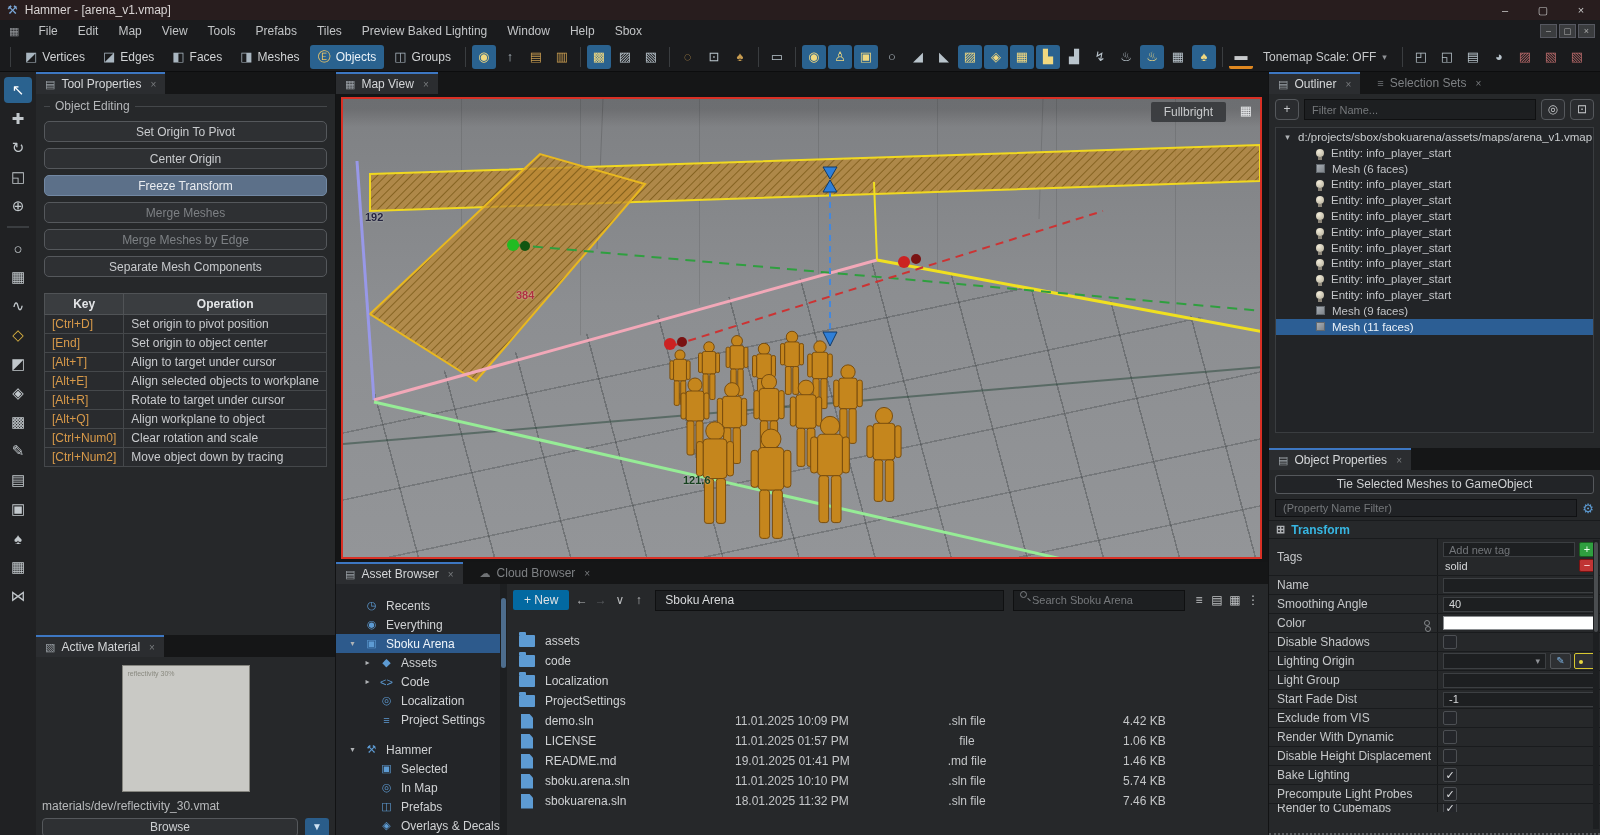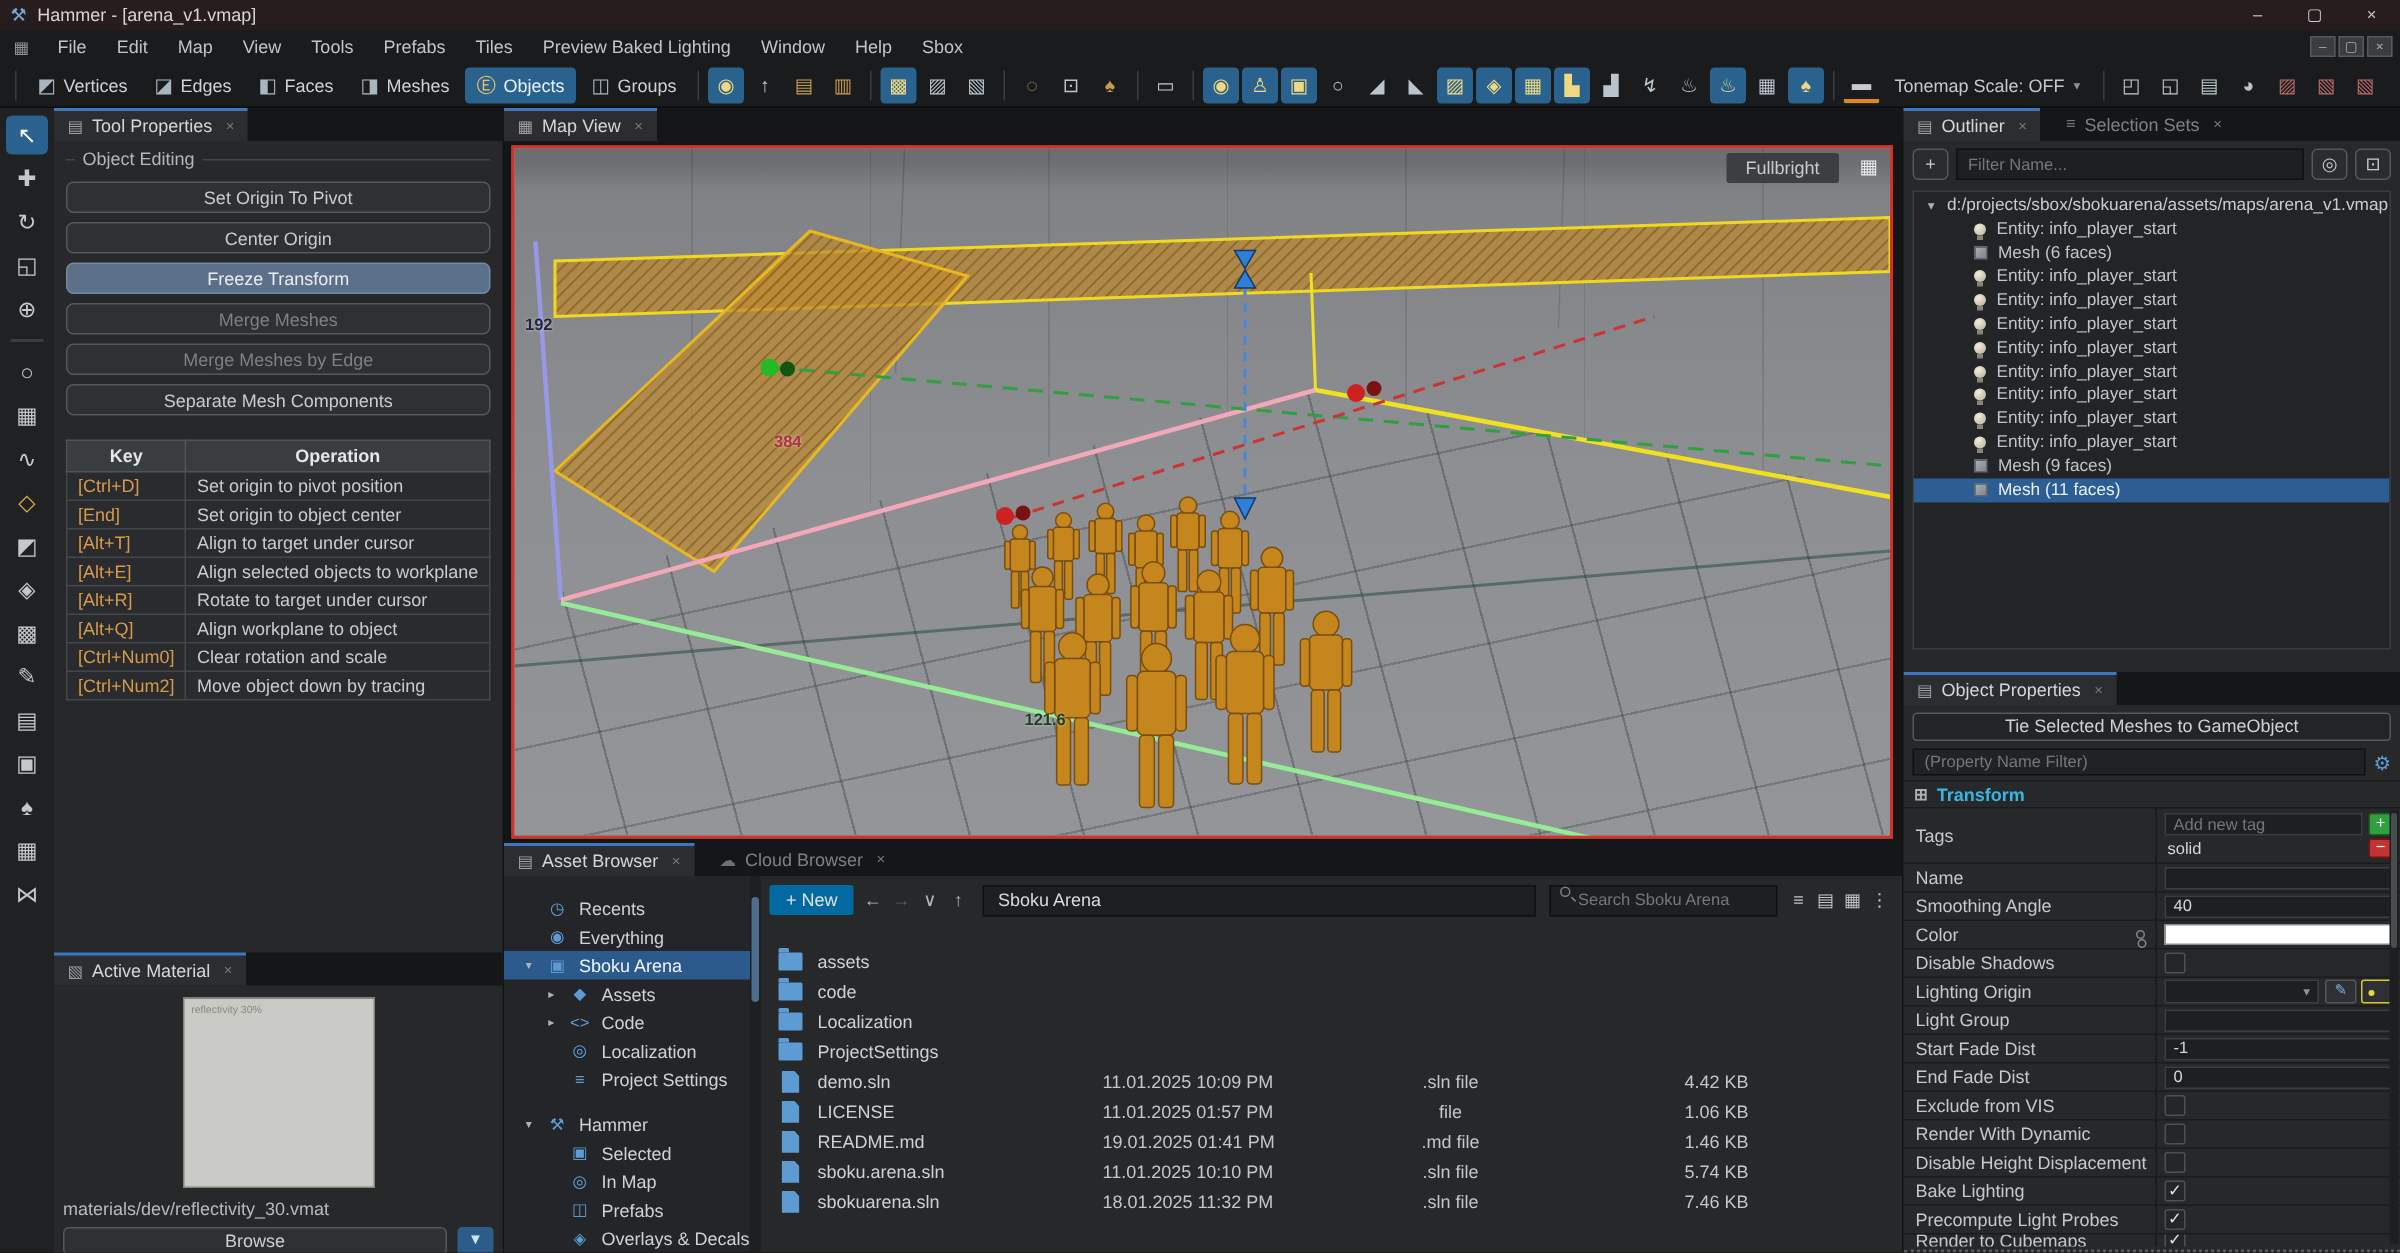--- a/index.html
+++ b/index.html
@@ -76,21 +76,21 @@
       linear-gradient(180deg,rgba(0,0,0,.14) 0 10px,rgba(0,0,0,0) 28px),
       repeating-linear-gradient(90deg,transparent 0 118px,rgba(0,0,0,.10) 118px 119px),
       linear-gradient(180deg,#7e8083 0,#8c8e91 45%,#949699 100%)}
   .vp-floor{position:absolute;inset:0;clip-path:polygon(0 65%,58% 35%,100% 50%,100% 100%,0 100%);
     background:
       repeating-linear-gradient(75deg,transparent 0 72px,rgba(45,50,52,.33) 72px 73.5px),
       repeating-linear-gradient(168deg,transparent 0 64px,rgba(45,50,52,.28) 64px 65.5px),
       linear-gradient(180deg,#8b8d90 35%,#939598 100%)}
   #scene{position:absolute;inset:0}
   .vp-label{position:absolute;font-weight:bold;font-size:11px;text-shadow:0 0 2px rgba(245,245,245,.65)}
-  .lb-blue{color:#23233e;left:7px;top:112px}
+  .lb-blue{color:#23233e;left:22px;top:112px}
   .lb-red{color:#b03040;left:173px;top:190px}
   .lb-green{color:#17411f;left:340px;top:375px}
   .fullbright{position:absolute;top:3px;right:34px;background:rgba(56,58,61,.93);padding:3px 13px;border-radius:2px;color:#c9cbcd}
   .vp-grid-btn{position:absolute;top:4px;right:8px;color:#e8eaec;font-size:13px}
 
   
   .ab{position:absolute;left:0;right:0;top:490px;bottom:0;background:#26282a}
   .ab-body{position:absolute;top:22px;bottom:0;left:0;right:0;display:flex}
   .ab-side{width:164px;background:#232528;padding-top:12px}
   .srow{height:19px;display:flex;align-items:center;gap:7px;padding-left:12px;color:#d0d2d4}
@@ -100,21 +100,21 @@
   .sarrow{width:9px;color:#b0b3b6;font-size:8px;text-align:center;flex:0 0 auto}
   .sico{color:#5d9bd3;font-size:11px;width:15px;text-align:center;flex:0 0 auto}
   .ab-scroll{width:7px;background:#1d1f21;position:relative}
   .ab-scroll::after{content:"";position:absolute;left:1px;right:1px;top:14px;height:70px;background:#4d6d8d;border-radius:3px}
   .ab-main{flex:1;position:relative}
   .ab-nav{height:22px;margin:5px 6px 0;display:flex;align-items:center;gap:5px}
   .newbtn{background:#0369a1;color:#e0e2e4;padding:3px 11px;border-radius:2px}
   .navarrow{color:#b8babc;width:15px;text-align:center}
   .navarrow.dim{color:#5a5d60}
   .pathfield{flex:1;background:#1d1f21;border:1px solid #0f1011;height:21px;line-height:19px;padding:0 9px;color:#d8dadc;margin:0 4px}
-  .searchbox{width:152px;background:#1d1f21;border:1px solid #0f1011;height:21px;display:flex;gap:5px;padding:0 6px}
+  .searchbox{width:172px;background:#1d1f21;border:1px solid #0f1011;height:21px;display:flex;gap:5px;padding:0 6px}
   .search-glass{width:7px;height:7px;border:1px solid #7d8084;border-radius:50%;position:relative;flex:0 0 auto}
   .search-glass::after{content:"";position:absolute;width:4px;height:1px;background:#7d8084;transform:rotate(45deg);left:6px;top:7px}
   .searchbox input{background:transparent;border:none;outline:none;color:#c6c8ca;width:110px;font-size:11px}
   .searchbox input::placeholder{color:#75787b}
   .abicon{color:#c0c3c5;width:18px;text-align:center;font-size:12px}
   .files{position:absolute;top:32px;bottom:0;left:0;right:0;padding-top:15px}
   .frow{height:20px;display:flex;align-items:center;color:#cfd1d3;position:relative}
   .fico{flex:0 0 auto}
   .fico.folder{width:16px;height:12px;background:#5d9bd3;border-radius:1px;margin-left:12px;position:relative}
   .fico.folder::before{content:"";position:absolute;top:-3px;left:0;width:7px;height:3px;background:#5d9bd3;border-radius:1px 1px 0 0}
@@ -920,29 +920,20 @@
   <div class="prow text">
     <span class="plabel">
             <span>Start Fade Dist</span>
           </span>
     <span class="pval">
       <span class="vtext">-1</span>
 
     </span>
   </div>
 
-  <div class="prow text">
-    <span class="plabel">
-            <span>End Fade Dist</span>
-          </span>
-    <span class="pval">
-      <span class="vtext">0</span>
-
-    </span>
-  </div>
 
   <div class="prow check">
     <span class="plabel">
             <span>Exclude from VIS</span>
           </span>
     <span class="pval">
 
       <span class="vcheck"></span>
 
     </span>

